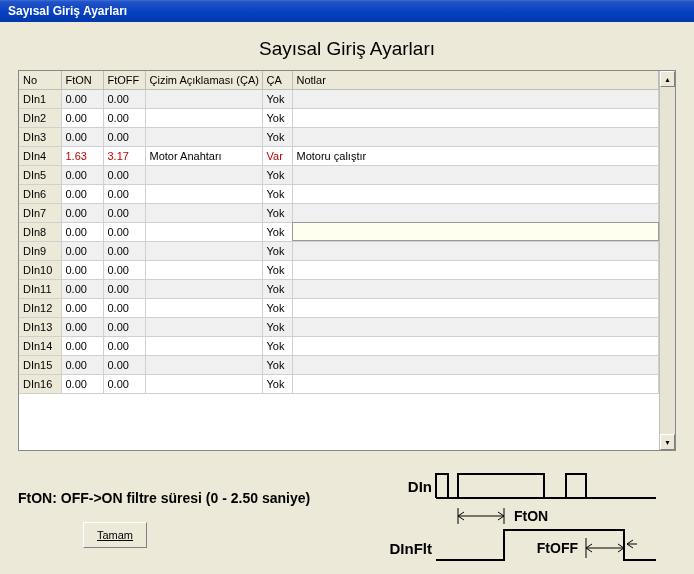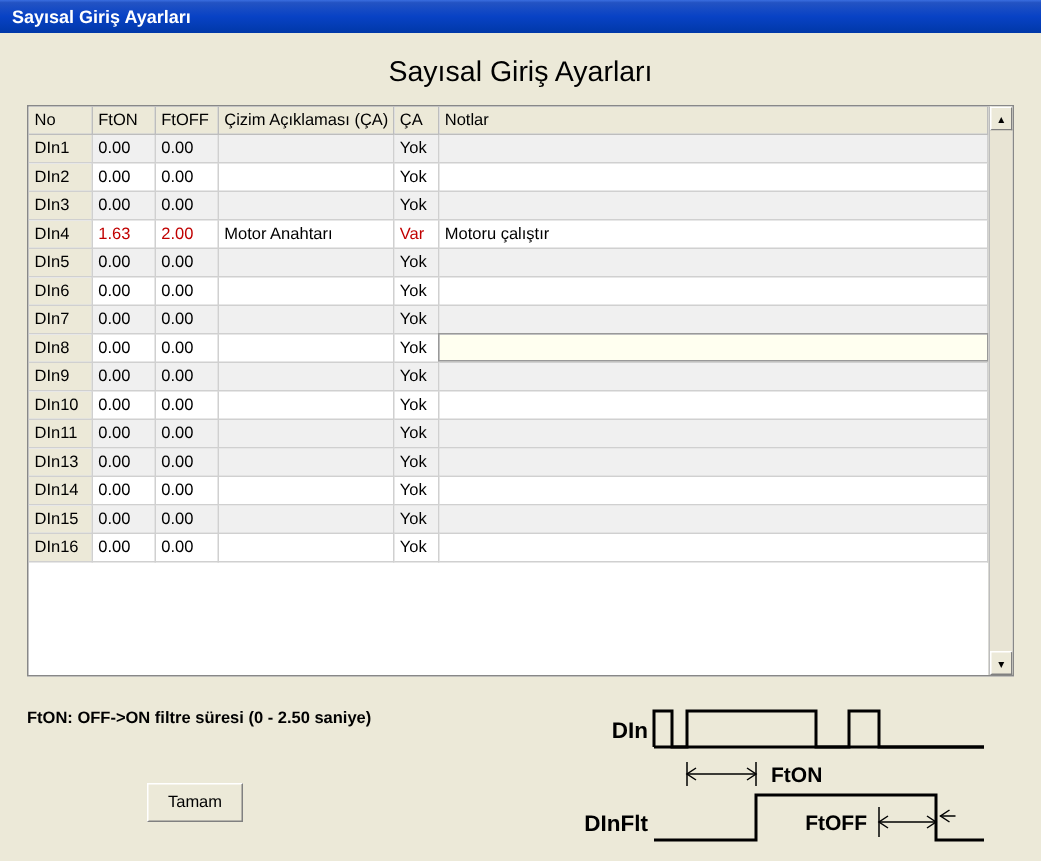--- a/index.html
+++ b/index.html
@@ -92,38 +92,39 @@
     border-bottom-color: #808080;
     background: #ece9d8;
     display: flex;
     align-items: center;
     justify-content: center;
     font-size: 8px;
     color: #000;
   }
   .vscroll .track { flex: 1; background: #e8e4d4; }
   .legend {
-    margin-top: 16px;
-    font-size: 11px;
+    margin-top: 31px;
+    font-size: 14px;
     font-weight: bold;
     line-height: 2.3;
   }
   .ok-btn {
     position: absolute;
-    left: 98px;
+    left: 83px;
     top: 500px;
     width: 64px;
     height: 26px;
     background: #ece9d8;
     border: 1px solid #808080;
     border-top-color: #fff;
     border-left-color: #fff;
     font-family: Tahoma, Arial, sans-serif;
     font-size: 11px;
     cursor: pointer;
+    text-decoration: underline;
   }
   .diagram {
     position: absolute;
     right: 28px;
     top: 446px;
     width: 280px;
     height: 110px;
   }
   .editcell {
     background: #fffff0 !important;
@@ -184,21 +185,21 @@
               <td class="rowlabel">DIn3</td>
               <td>0.00</td>
               <td>0.00</td>
               <td></td>
               <td>Yok</td>
               <td></td>
             </tr>
             <tr>
               <td class="rowlabel">DIn4</td>
               <td class="red">1.63</td>
-              <td class="red">2.00</td>
+              <td class="red">3.17</td>
               <td>Motor Anahtarı</td>
               <td class="red">Var</td>
               <td>Motoru çalıştır</td>
             </tr>
             <tr class="alt">
               <td class="rowlabel">DIn5</td>
               <td>0.00</td>
               <td>0.00</td>
               <td></td>
               <td>Yok</td>
@@ -239,20 +240,28 @@
             <tr>
               <td class="rowlabel">DIn10</td>
               <td>0.00</td>
               <td>0.00</td>
               <td></td>
               <td>Yok</td>
               <td></td>
             </tr>
             <tr class="alt">
               <td class="rowlabel">DIn11</td>
+              <td>0.00</td>
+              <td>0.00</td>
+              <td></td>
+              <td>Yok</td>
+              <td></td>
+            </tr>
+            <tr>
+              <td class="rowlabel">DIn12</td>
               <td>0.00</td>
               <td>0.00</td>
               <td></td>
               <td>Yok</td>
               <td></td>
             </tr>
             <tr class="alt">
               <td class="rowlabel">DIn13</td>
               <td>0.00</td>
               <td>0.00</td>

